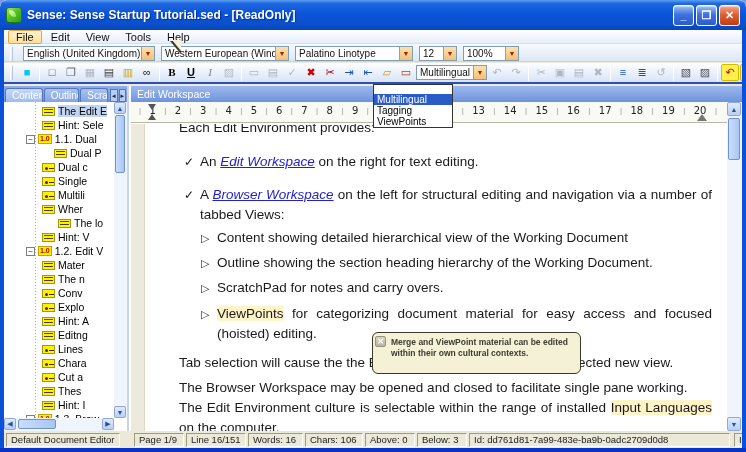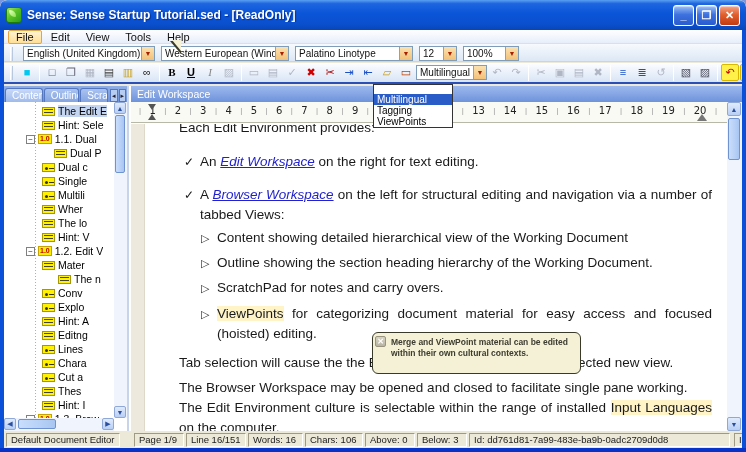--- a/index.html
+++ b/index.html
@@ -250,38 +250,38 @@
             <span class="tlabel">Single</span>
           </div>
           <div class="trow" style="padding-left: 38px;">
             <div class="ticon bullet"></div>
             <span class="tlabel">Multili</span>
           </div>
           <div class="trow" style="padding-left: 38px;">
             <div class="ticon para"></div>
             <span class="tlabel">Wher</span>
           </div>
-          <div class="trow" style="padding-left: 38px;">
+          <div class="trow" style="padding-left: 54px;">
             <div class="ticon para"></div>
             <span class="tlabel">The lo</span>
           </div>
           <div class="trow" style="padding-left: 38px;">
             <div class="ticon para"></div>
             <span class="tlabel">Hint: V</span>
           </div>
           <div class="trow" style="padding-left: 22px;">
             <div class="expander">−</div>
             <span class="badge">1.0</span>
             <span class="tlabel">1.2. Edit V</span>
           </div>
           <div class="trow" style="padding-left: 38px;">
             <div class="ticon para"></div>
             <span class="tlabel">Mater</span>
           </div>
-          <div class="trow" style="padding-left: 38px; margin-left: 16px;">
+          <div class="trow" style="padding-left: 38px;">
             <div class="ticon para"></div>
             <span class="tlabel">The n</span>
           </div>
           <div class="trow" style="padding-left: 38px;">
             <div class="ticon bullet"></div>
             <span class="tlabel">Conv</span>
           </div>
           <div class="trow" style="padding-left: 38px;">
             <div class="ticon bullet"></div>
             <span class="tlabel">Explo</span>

